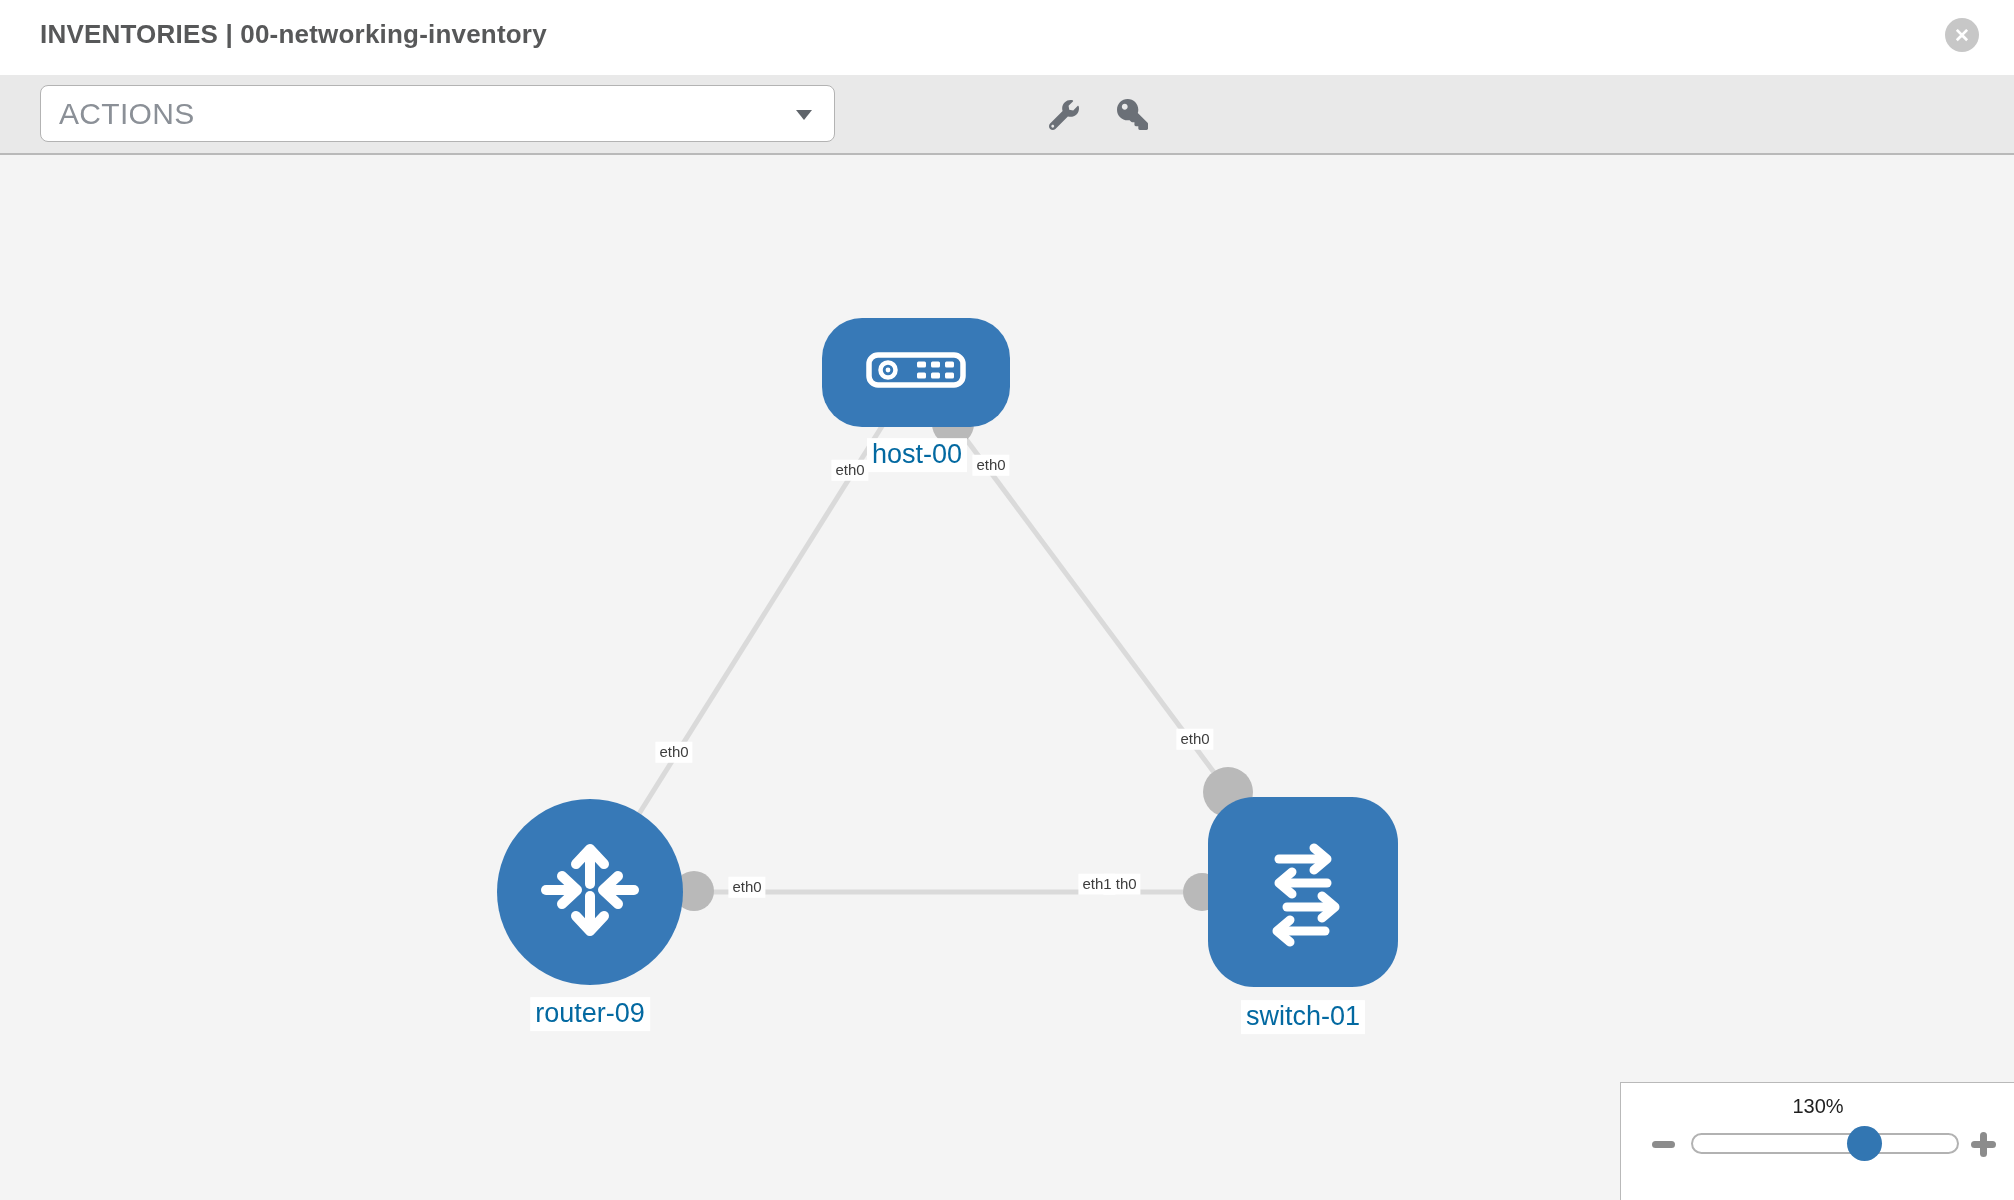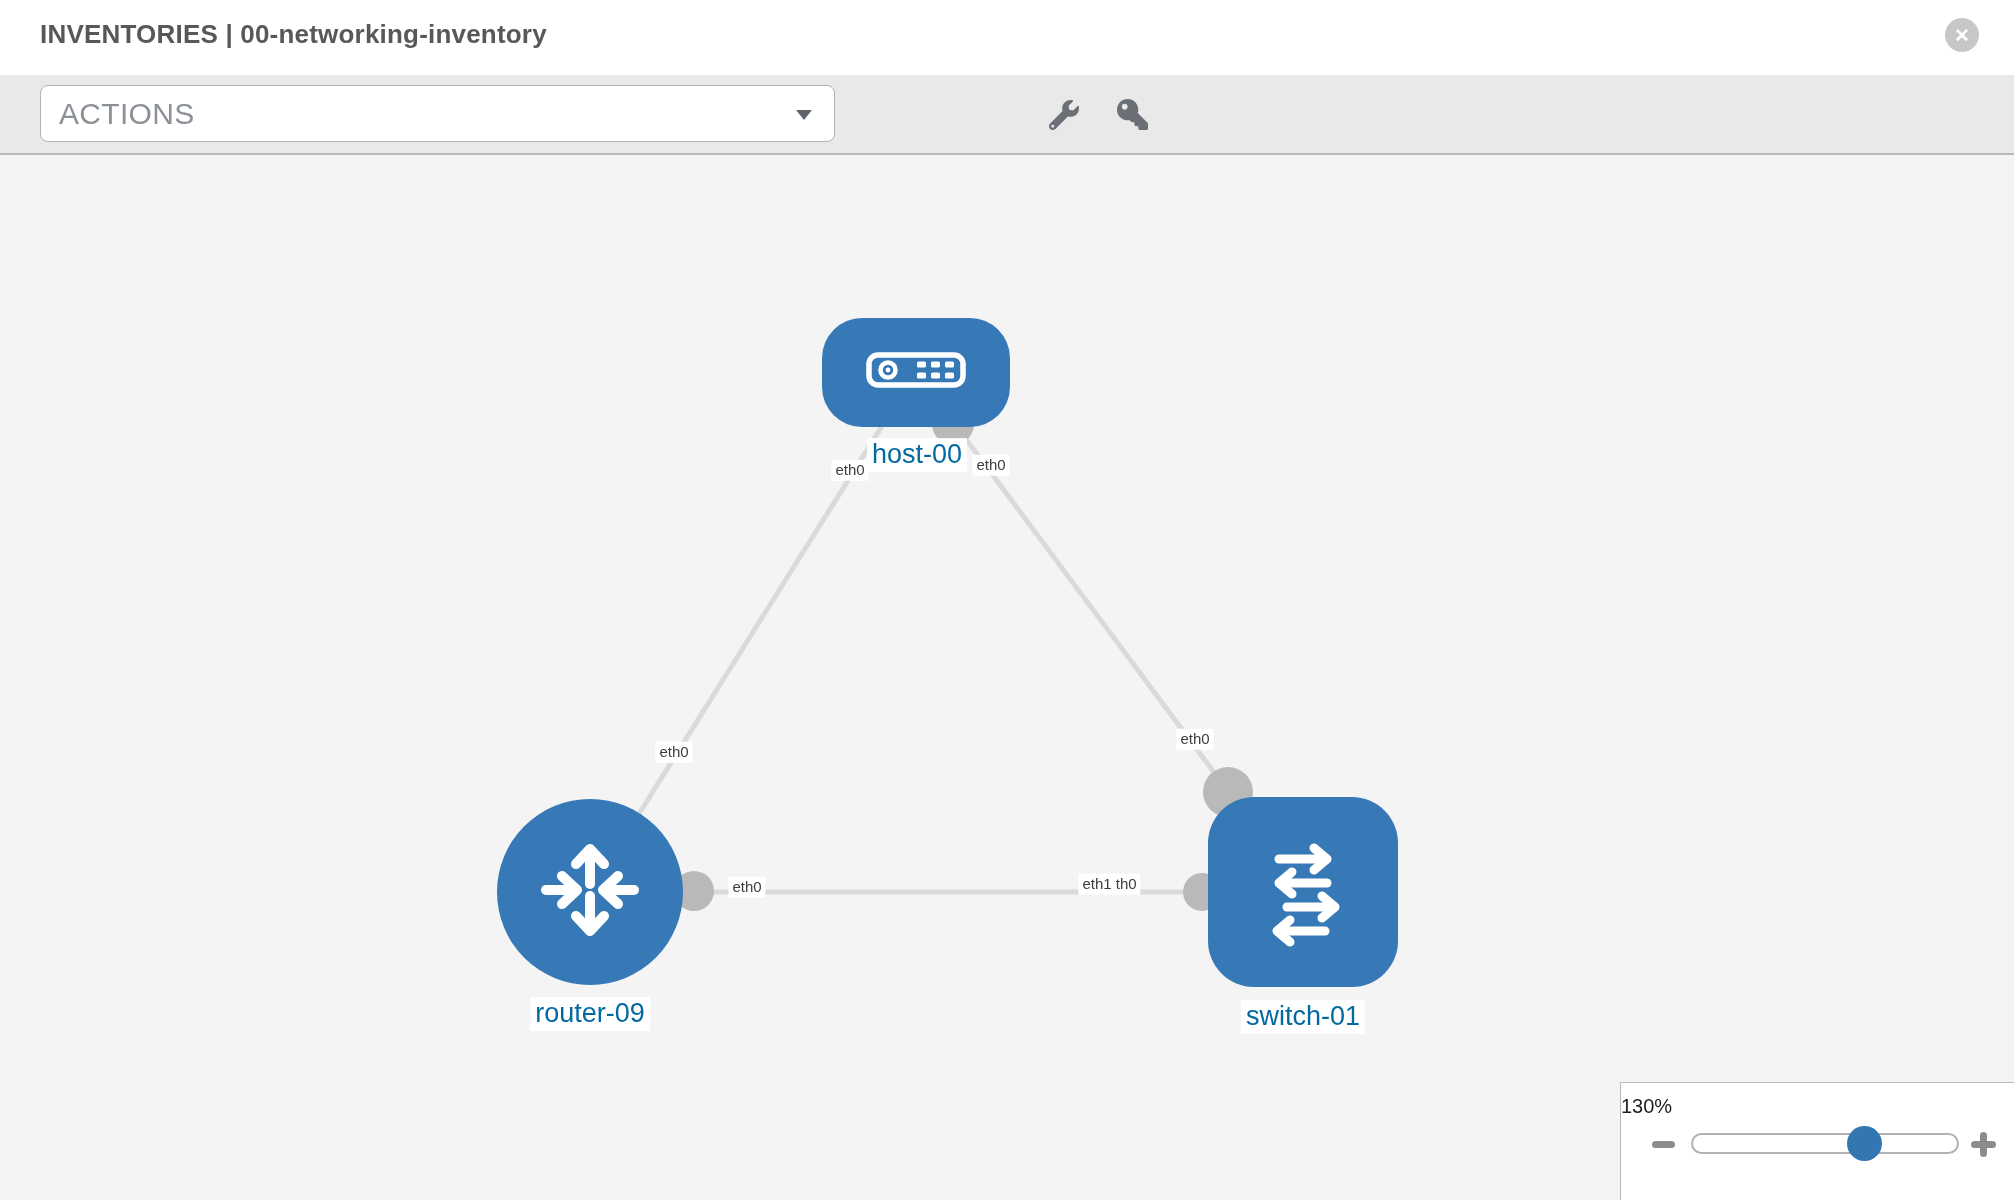--- a/index.html
+++ b/index.html
@@ -64,21 +64,21 @@
     position:absolute;transform:translate(-50%,-50%);
     background:#ffffff;color:#3d3d3d;font-size:15px;line-height:1.1;
     padding:2px 4px;white-space:nowrap;
   }
 
   
   .zoom-panel{
     position:absolute;left:1620px;top:927px;width:400px;height:130px;
     background:#ffffff;border:1.5px solid #b9b9b9;box-sizing:border-box;
   }
-  .zoom-value{position:absolute;left:0;top:12px;width:394px;
+  .zoom-value{position:absolute;left:0;top:12px;width:394px;text-align:center;
     font-size:20px;color:#1f1f1f;}
   .zoom-minus{position:absolute;left:31px;top:58px;width:23px;height:7px;
     background:#8c8c8c;border-radius:3.5px;cursor:pointer;}
   .zoom-track{
     position:absolute;left:70px;top:50px;width:268px;height:21px;background:#ffffff;
     border:2px solid #b2b2b2;border-radius:12px;box-sizing:border-box;cursor:pointer;
   }
   .zoom-thumb{
     position:absolute;left:226px;top:43px;width:35px;height:35px;border-radius:50%;
     background:#3276b2;cursor:grab;

